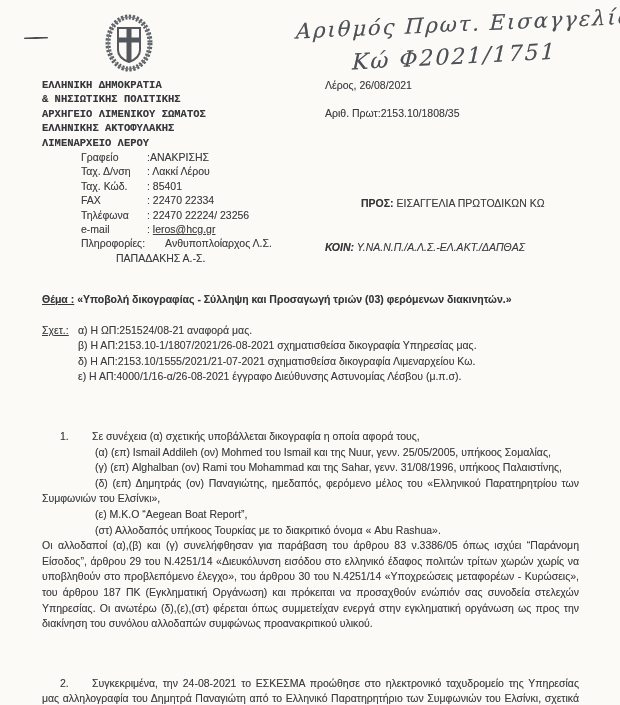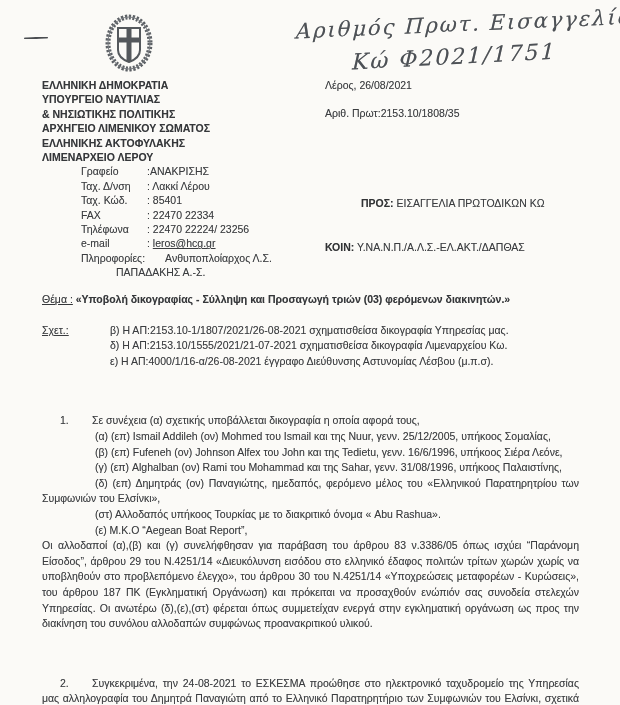--- a/index.html
+++ b/index.html
@@ -25,42 +25,42 @@
   }
   .hw-line1{left:296px;top:12px;font-size:21px;transform:rotate(-2.5deg) skewX(-5deg);}
   .hw-line2{left:352px;top:44px;font-size:22px;transform:rotate(-3deg) skewX(-5deg);}
   
   .emblem{position:absolute;left:96px;top:12px;width:66px;height:64px;}
   
   .hdr-left{
     position:absolute;left:42px;top:78px;width:280px;
     font-size:10.5px;line-height:14.4px;
   }
-  .org-line{font-weight:bold;color:#35373a;}
+  .org-line{font-weight:bold;color:#35373a;font-family:Liberation Mono, monospace;}
   .contact-row{display:flex;padding-left:39px;}
   .contact-row .lbl{width:66px;flex:0 0 auto;}
   .contact-row .val{white-space:pre;}
   .email-link{text-decoration:underline;color:#3b3d40;}
   .info-row .lbl{width:auto;margin-right:20px;}
   .info-cont{padding-left:74px;}
   .hdr-right-item{position:absolute;left:325px;font-size:10.5px;white-space:nowrap;}
   .date-line{top:79px;}
   .protocol-line{top:107px;}
   .pros-line{top:197px;padding-left:36px;}
-  .koin-line{top:241px;}
+  .koin-line{top:241px;font-style:italic;}
   .hdr-right-item b{color:#313335;}
   
   .doc-body{
     position:absolute;left:42px;top:292px;width:537px;
     font-size:10.5px;line-height:15.6px;
   }
   .subject-line{margin-bottom:15px;}
-  .subject-label{font-weight:normal;text-decoration:underline;color:#35373a;}
+  .subject-label{font-weight:bold;text-decoration:underline;color:#35373a;}
   .subject-text{font-weight:bold;color:#35373a;}
-  .refs{display:flex;margin-bottom:9px;gap:32px;}
+  .refs{display:flex;margin-bottom:9px;}
   .refs-label{flex:0 0 36px;text-decoration:underline;white-space:nowrap;}
   .refs-items{flex:1;}
   .para{text-align:justify;margin-top:44px;}
   .pnum{display:inline-block;width:50px;padding-left:18px;box-sizing:border-box;}
   .sub-item{text-indent:53px;text-align:justify;}
   .cont-para{text-align:justify;}
 </style>
 </head>
 <body>
 
@@ -74,21 +74,20 @@
   <svg class="emblem" viewBox="0 0 66 64">
     <ellipse cx="33" cy="31" rx="21" ry="26" fill="none" stroke="#5c6065" stroke-width="5" stroke-dasharray="2.2 1.6"></ellipse>
     <ellipse cx="33" cy="31" rx="21" ry="26" fill="none" stroke="#7a7e83" stroke-width="1"></ellipse>
     <path d="M22 16 h22 v22 q0 8 -11 12 q-11 -4 -11 -12 Z" fill="#fbfaf7" stroke="#54585c" stroke-width="2"></path>
     <rect x="30.5" y="16" width="5" height="34" fill="#54585c"></rect>
     <rect x="22" y="25.5" width="22" height="5" fill="#54585c"></rect>
   </svg>
 
   <div class="hdr-left">
     <div class="org-line">ΕΛΛΗΝΙΚΗ ΔΗΜΟΚΡΑΤΙΑ</div>
-    <div class="org-line">ΥΠΟΥΡΓΕΙΟ ΝΑΥΤΙΛΙΑΣ</div>
     <div class="org-line">&amp; ΝΗΣΙΩΤΙΚΗΣ ΠΟΛΙΤΙΚΗΣ</div>
     <div class="org-line">ΑΡΧΗΓΕΙΟ ΛΙΜΕΝΙΚΟΥ ΣΩΜΑΤΟΣ</div>
     <div class="org-line">ΕΛΛΗΝΙΚΗΣ ΑΚΤΟΦΥΛΑΚΗΣ</div>
     <div class="org-line">ΛΙΜΕΝΑΡΧΕΙΟ ΛΕΡΟΥ</div>
 
     <div class="contact-row">
       <span class="lbl">Γραφείο</span>
       <span class="val">:ΑΝΑΚΡΙΣΗΣ</span>
     </div>
     <div class="contact-row">
@@ -133,36 +132,36 @@
   <div class="doc-body">
 
     <div class="subject-line">
       <span class="subject-label">Θέμα :</span>
       <span class="subject-text">«Υποβολή δικογραφίας - Σύλληψη και Προσαγωγή τριών (03) φερόμενων διακινητών.»</span>
     </div>
 
     <div class="refs">
       <span class="refs-label">Σχετ.:</span>
       <div class="refs-items">
+        <div>α) Η ΩΠ:251524/08-21 αναφορά μας.</div>
         <div>β) Η ΑΠ:2153.10-1/1807/2021/26-08-2021 σχηματισθείσα δικογραφία Υπηρεσίας μας.</div>
         <div>δ) Η ΑΠ:2153.10/1555/2021/21-07-2021  σχηματισθείσα δικογραφία Λιμεναρχείου Κω.</div>
         <div>ε) Η ΑΠ:4000/1/16-α/26-08-2021 έγγραφο Διεύθυνσης Αστυνομίας Λέσβου (μ.π.σ).</div>
       </div>
     </div>
 
     <div class="para">
       <span class="pnum">1.</span><span>Σε συνέχεια (α) σχετικής υποβάλλεται δικογραφία η οποία αφορά τους,</span>
     </div>
 
-    <div class="sub-item">(α) (επ) Ismail Addileh (ον) Mohmed του Ismail και της Nuur, γενν. 25/12/2005, υπήκοος Σομαλίας,</div>
-    <div class="sub-item">(β) (επ) Fufeneh (ον) Johnson Alfex του John και της Tedietu, γενν. 16/6/1996, υπήκοος Σιέρα Λεόνε,</div>
+    <div class="sub-item">(α) (επ) Ismail Addileh (ον) Mohmed του Ismail και της Nuur, γενν. 25/05/2005, υπήκοος Σομαλίας,</div>
     <div class="sub-item">(γ) (επ) Alghalban (ον) Rami του Mohammad και της Sahar, γενν. 31/08/1996, υπήκοος Παλαιστίνης,</div>
     <div class="sub-item">(δ) (επ) Δημητράς (ον) Παναγιώτης, ημεδαπός, φερόμενο μέλος του «Ελληνικού Παρατηρητρίου των Συμφωνιών του Ελσίνκι»,</div>
+    <div class="sub-item">(ε) Μ.Κ.Ο “Aegean Boat Report”,</div>
     <div class="sub-item">(στ)  Αλλοδαπός υπήκοος Τουρκίας με το διακριτικό όνομα « Abu Rashua».</div>
-    <div class="sub-item">(ε) Μ.Κ.Ο “Aegean Boat Report”,</div>
 
     <div class="cont-para">Οι αλλοδαποί (α),(β) και (γ) συνελήφθησαν για παράβαση του άρθρου 83 ν.3386/05 όπως ισχύει “Παράνομη Είσοδος”, άρθρου 29  του Ν.4251/14 «Διευκόλυνση εισόδου στο ελληνικό έδαφος πολιτών τρίτων χωρών χωρίς να υποβληθούν στο προβλεπόμενο έλεγχο», του άρθρου 30 του Ν.4251/14 «Υποχρεώσεις μεταφορέων - Κυρώσεις», του άρθρου 187 ΠΚ (Εγκληματική Οργάνωση) και πρόκειται να προσαχθούν ενώπιόν σας συνοδεία στελεχών Υπηρεσίας. Οι ανωτέρω (δ),(ε),(στ) φέρεται όπως συμμετείχαν ενεργά στην εγκληματική οργάνωση ως προς την διακίνηση του συνόλου αλλοδαπών συμφώνως προανακριτικού υλικού.</div>
 
     <div class="para">
       <span class="pnum">2.</span><span>Συγκεκριμένα, την 24-08-2021 το ΕΣΚΕΣΜΑ προώθησε στο ηλεκτρονικό ταχυδρομείο της Υπηρεσίας μας αλληλογραφία του Δημητρά Παναγιώτη από το Ελληνικό Παρατηρητήριο των Συμφωνιών του Ελσίνκι, σχετικά με την ενημέρωση της ύπαρξη εννέα (09) Π.Ε.Α πάνω στη ν. Φαρμακονήσι. Την 25-08-2021 και περί ώρα 04:00 το Κλιμάκιο Ειδικών Αποστολών (Κ.Ε.Α.) του Λ...</span>
     </div>
 
   </div>
 </div>
 

